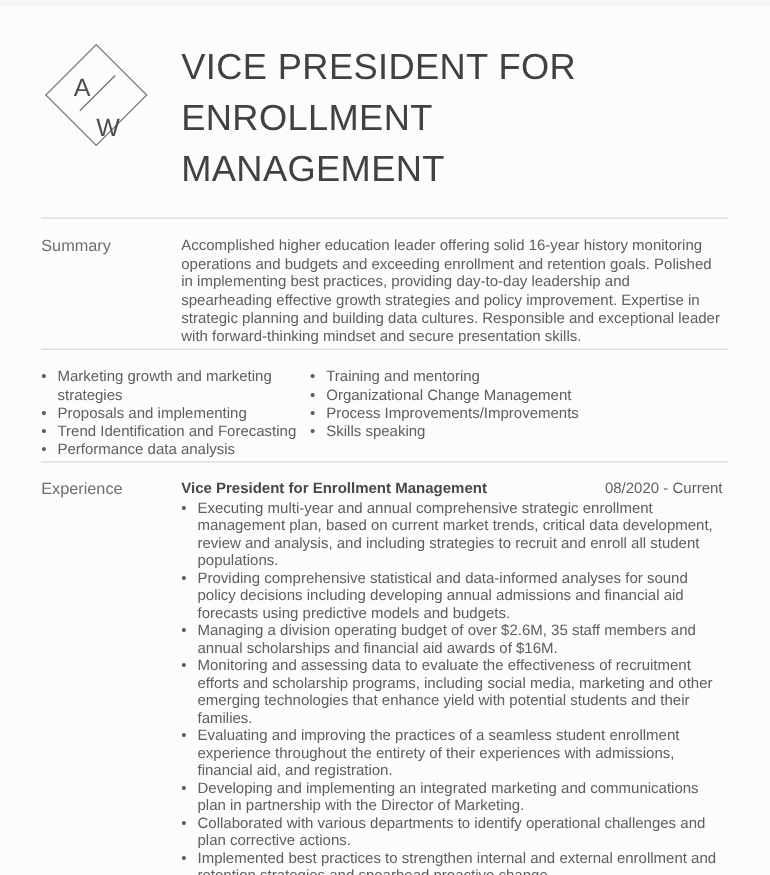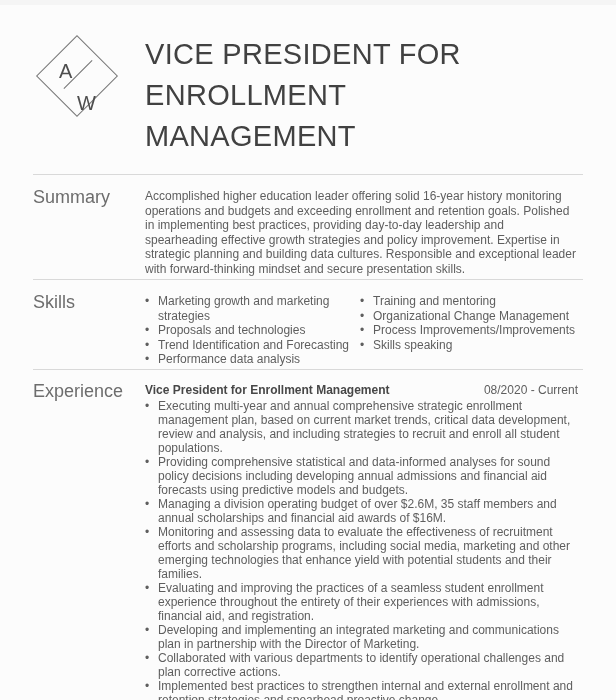--- a/index.html
+++ b/index.html
@@ -28,21 +28,21 @@
   }
   .page-title {
     position:absolute; left:145px; top:29px; width:370px; margin:0;
     font-size:29px; line-height:41px; font-weight:400; letter-spacing:0.3px; color:#414141;
   }
 
   .divider { border:none; border-top:1px solid #d9d9d9; margin:0 33px; height:0; }
 
   
   .section { display:flex; padding:14px 33px 0 33px; box-sizing:border-box; }
-  .section-label { width:112px; flex:none; font-size:18px; line-height:16px; color:#6d6d6d; }
+  .section-label { width:112px; flex:none; font-size:13px; line-height:16px; color:#6d6d6d; }
   .section-content { flex:1; padding-right:5px; font-size:12px; color:#5e5e5e; }
 
   .section-summary { height:104px; }
   .summary-text { line-height:14.5px; }
 
   .section-skills { height:89px; }
   .skills-cols { display:flex; }
   ul { margin:0; padding:0; list-style:none; }
   .skill-list { width:215px; flex:none; }
   .skill-list.col2 { width:auto; flex:1; }
@@ -78,32 +78,31 @@
   <hr class="divider">
 
   <div class="section section-summary">
     <div class="section-label">Summary</div>
     <div class="section-content summary-text">Accomplished higher education leader offering solid 16-year history monitoring operations and budgets and exceeding enrollment and retention goals. Polished in implementing best practices, providing day-to-day leadership and spearheading effective growth strategies and policy improvement. Expertise in strategic planning and building data cultures. Responsible and exceptional leader with forward-thinking mindset and secure presentation skills.</div>
   </div>
 
   <hr class="divider">
 
   <div class="section section-skills">
-    <div class="section-label">Skills</div>
     <div class="section-content skills-cols">
       <ul class="skill-list col1">
 
           <li>
             <span class="bullet">•</span>
             <span class="txt">Marketing growth and marketing strategies</span>
           </li>
 
           <li>
             <span class="bullet">•</span>
-            <span class="txt">Proposals and technologies</span>
+            <span class="txt">Proposals and implementing</span>
           </li>
 
           <li>
             <span class="bullet">•</span>
             <span class="txt">Trend Identification and Forecasting</span>
           </li>
 
           <li>
             <span class="bullet">•</span>
             <span class="txt">Performance data analysis</span>

